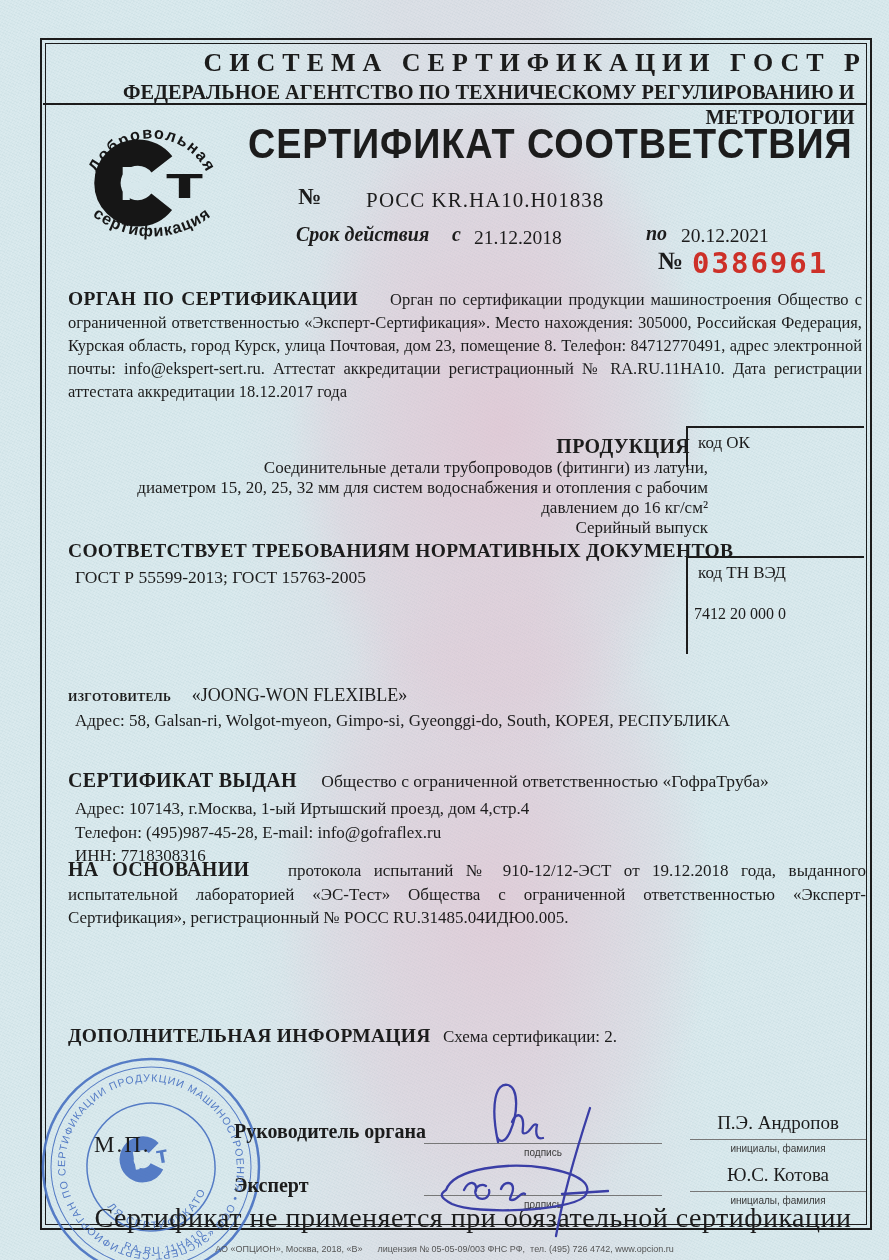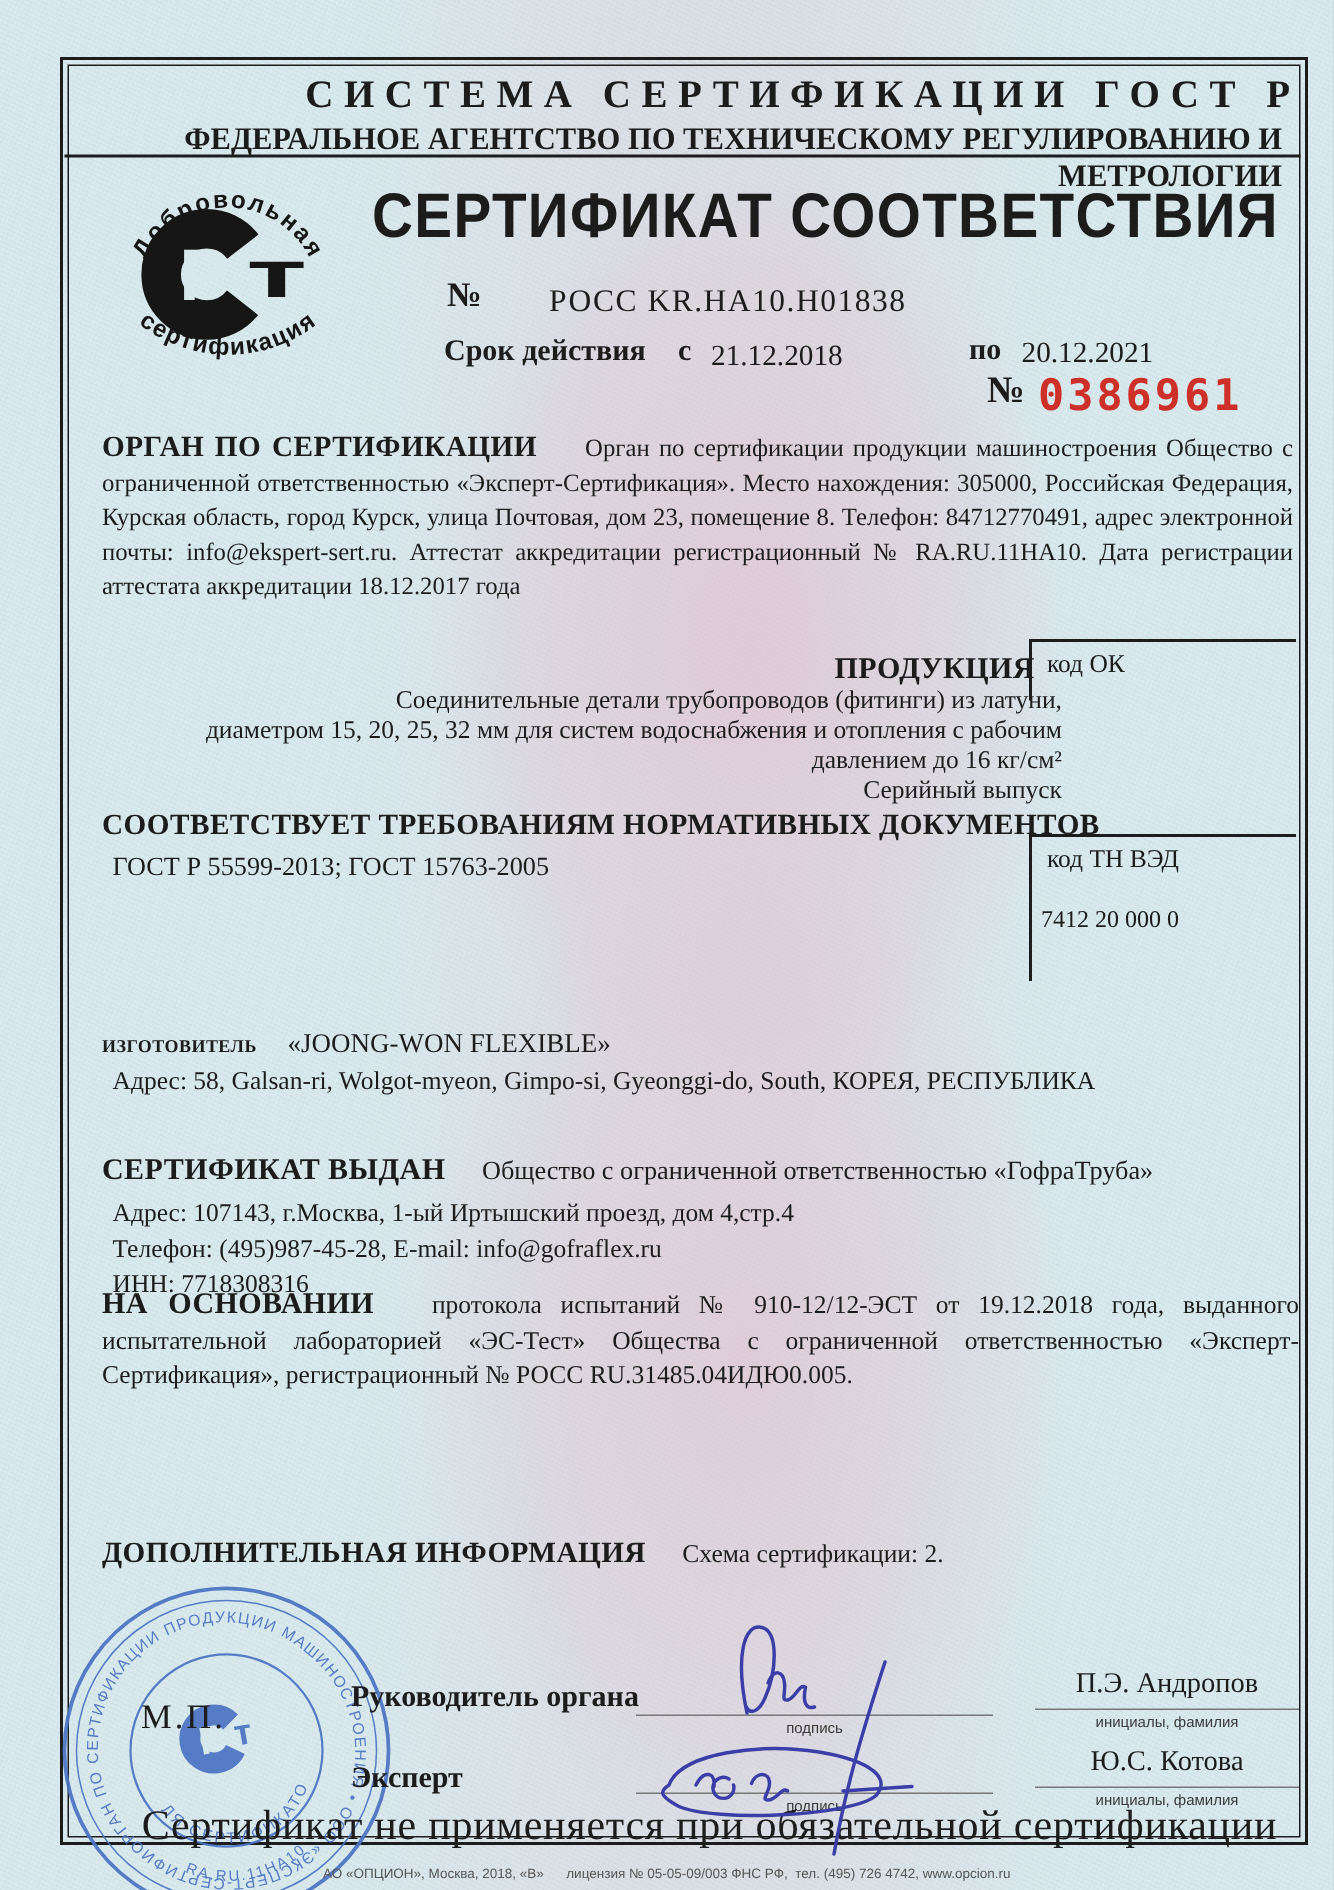--- a/index.html
+++ b/index.html
@@ -25,21 +25,21 @@
   .abs{position:absolute;z-index:2;}
   .frame{position:absolute;left:40px;top:38px;width:832px;height:1192px;border:2px solid var(--ink);z-index:1;}
   .frame-in{position:absolute;inset:3px;border:1px solid var(--ink);}
   
   .hdr{left:43px;top:41px;width:824px;height:64px;border-bottom:2px solid var(--ink);text-align:right;}
   .hdr1{padding-top:7px;font-weight:bold;font-size:26px;letter-spacing:7px;}
   .hdr2{font-weight:bold;font-size:21px;margin-top:2px;transform:scaleX(.97);}
   .title{left:248px;top:120px;font-family:"Liberation Sans",sans-serif;font-weight:bold;font-size:42px;letter-spacing:1px;transform:scaleX(.9);transform-origin:left top;white-space:nowrap;}
   .nsign{font-weight:bold;font-size:23px;}
   .nval{font-size:21px;letter-spacing:1px;}
-  .vlabel{font-weight:bold;font-size:20px;}
+  .vlabel{font-weight:bold;font-size:20px;font-style:italic;}
   .vdate{font-size:19.5px;}
   .serial-sign{font-weight:bold;font-size:25px;}
   .serial-val{font-family:"DejaVu Sans Mono",monospace;font-weight:bold;font-size:29px;letter-spacing:2px;color:var(--accent-red);}
   
   .slabel{font-weight:bold;font-size:19.5px;letter-spacing:.3px;}
   .para{font-size:16.5px;line-height:23px;text-align:justify;}
   .para .slabel{margin-right:26px;}
   .pre{white-space:pre-line;}
   .codebox{border-top:2px solid var(--ink);border-left:2px solid var(--ink);padding:5px 0 14px 10px;}
   .codebox .cl{font-size:17px;}
@@ -141,21 +141,21 @@
   <div class="abs pre" style="left:75px;top:797px;font-size:17px;line-height:23.5px;">Адрес: 107143, г.Москва, 1-ый Иртышский проезд, дом 4,стр.4
 Телефон: (495)987-45-28, E-mail: info@gofraflex.ru
 ИНН: 7718308316</div>
 
   <div class="abs para" style="left:68px;top:858px;width:798px;font-size:17px;line-height:23.5px;">
     <span class="slabel" style="font-size:20px;">НА ОСНОВАНИИ</span>
     <span>протокола испытаний № 910-12/12-ЭСТ от 19.12.2018 года, выданного испытательной лабораторией «ЭС-Тест» Общества с ограниченной ответственностью «Эксперт-Сертификация», регистрационный № РОСС RU.31485.04ИДЮ0.005.</span>
   </div>
 
   <div class="abs" style="left:68px;top:1025px;font-size:17px;">
-    <span class="slabel" style="margin-right:20px;">ДОПОЛНИТЕЛЬНАЯ ИНФОРМАЦИЯ</span>
+    <span class="slabel" style="margin-right:8px;">ДОПОЛНИТЕЛЬНАЯ ИНФОРМАЦИЯ</span>
     <span>Схема сертификации: 2.</span>
   </div>
 
   <svg class="abs stampwrap" style="left:36px;top:1052px;z-index:2;" width="230" height="230" viewBox="0 0 230 230">
     <defs>
       <path id="stampRing" d="M 50.7,169 A 84,84 0 1 1 179.3,61 A 84,84 0 1 1 50.7,169"></path>
       <path id="stampInner" d="M 66,148 A 56,56 0 0 0 164,148"></path>
       <path id="stampBottom" d="M 48,162 A 76,76 0 0 0 182,162"></path>
     </defs>
     <circle class="stamp-stroke" cx="115" cy="115" r="108" stroke-width="2.5"></circle>

